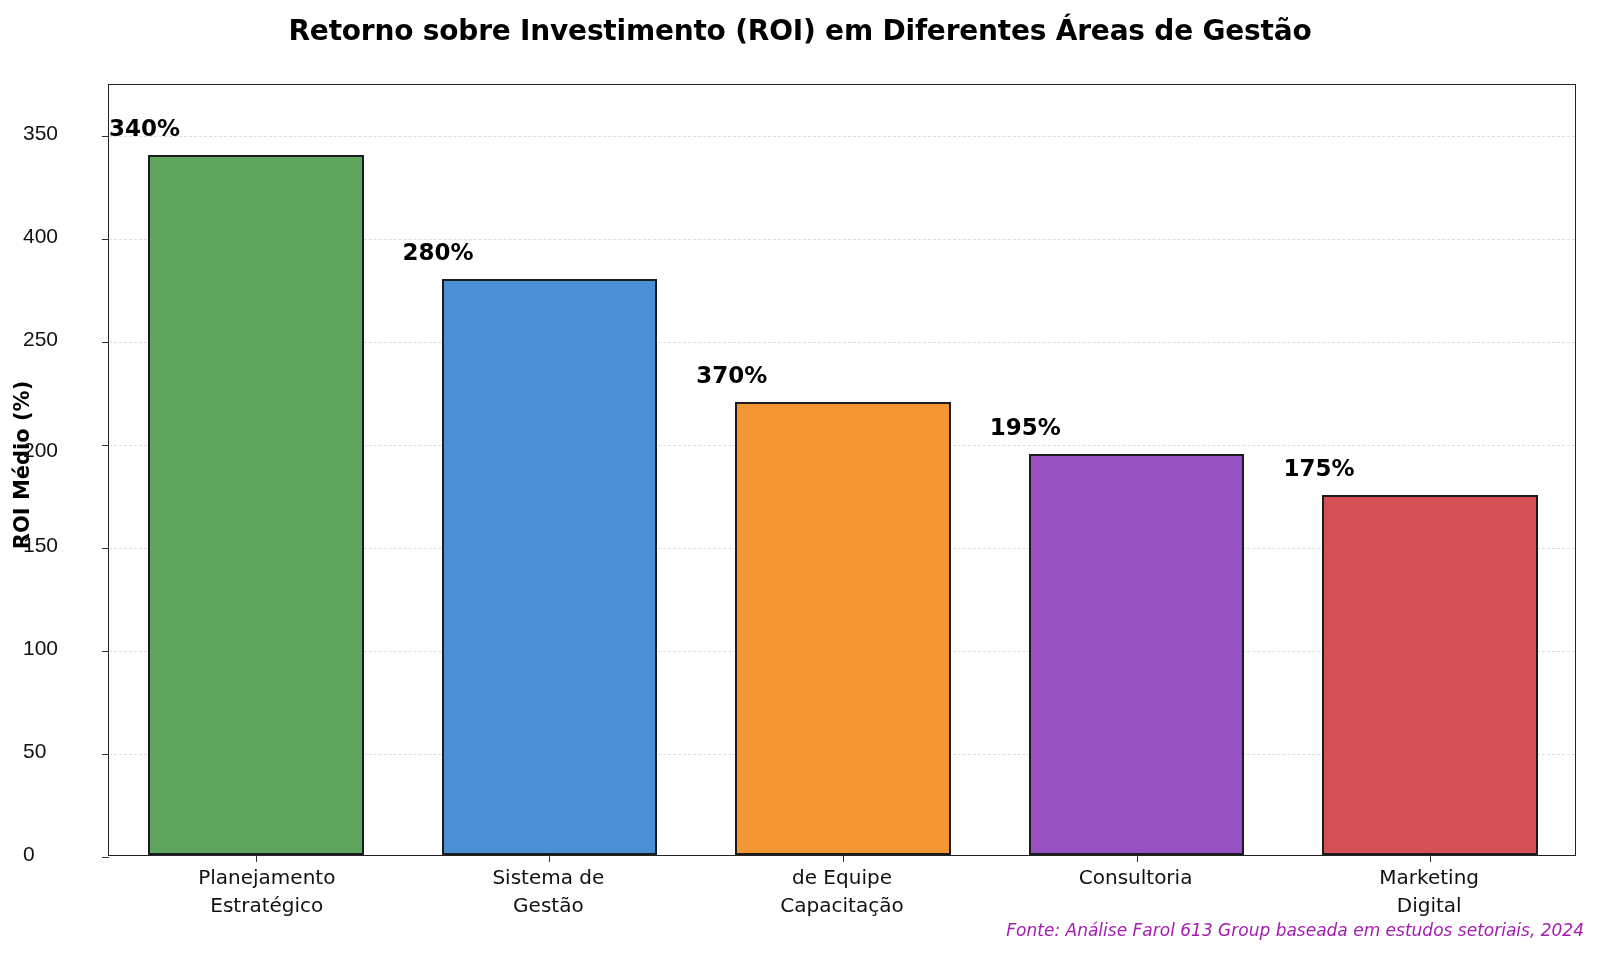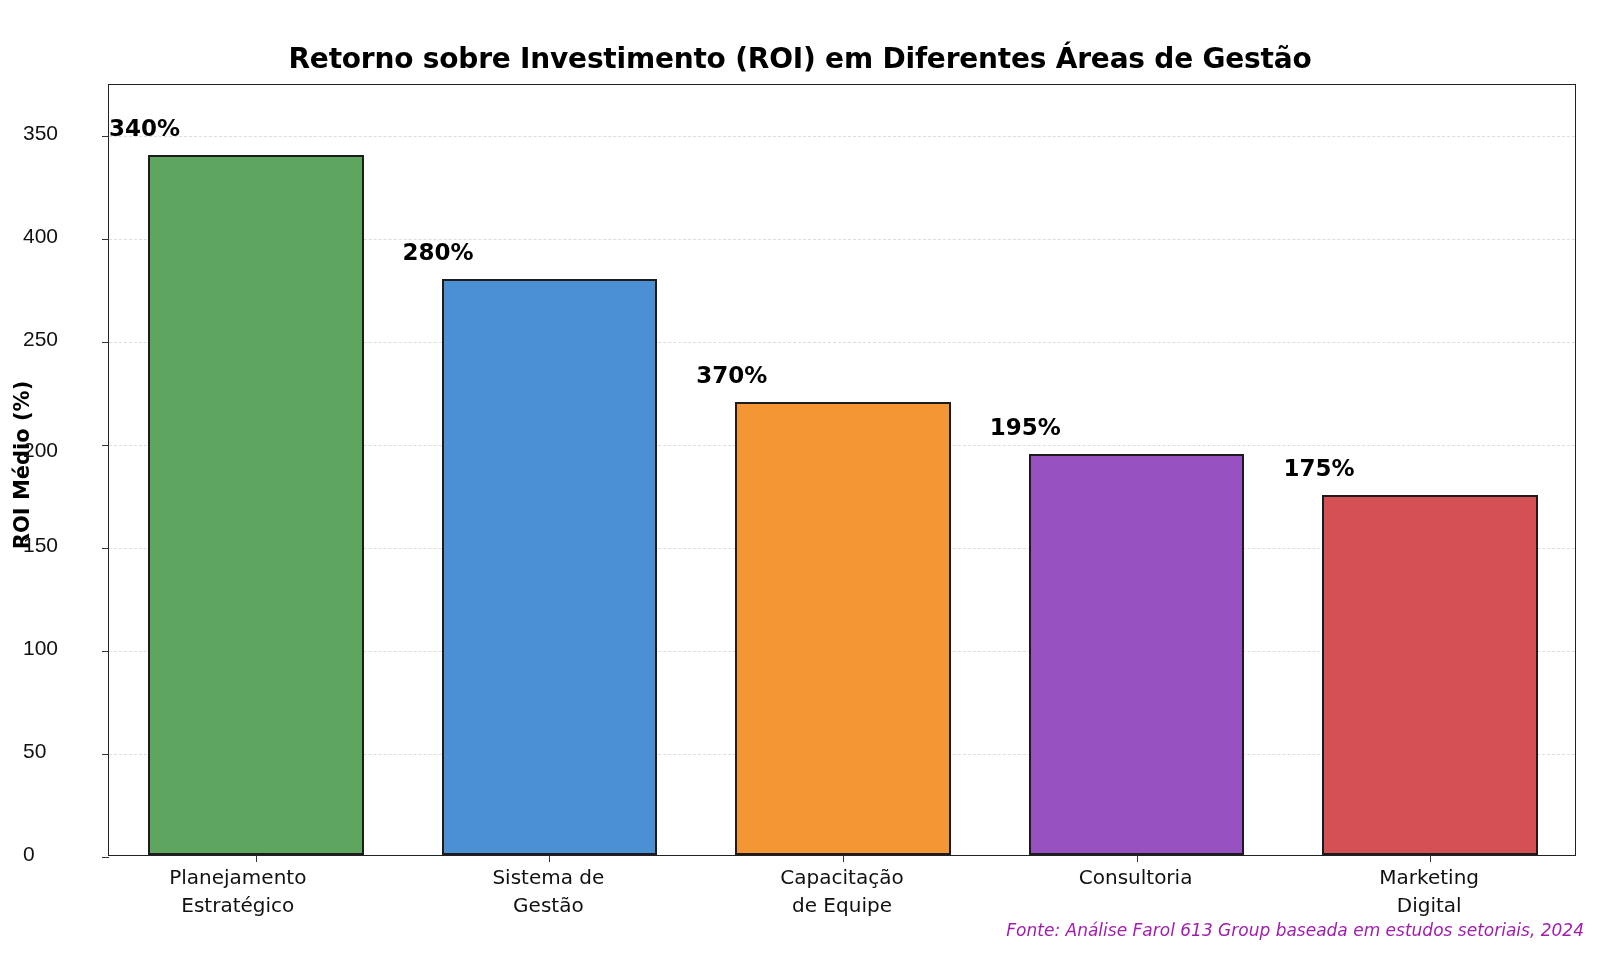--- a/index.html
+++ b/index.html
@@ -22,21 +22,20 @@
   #chart-title {
     position: absolute;
     left: 0; right: 0;
     top: 14px;
     text-align: center;
     font-size: 28px;
     font-weight: bold;
     color: #000000;
     letter-spacing: -0.2px;
     font-family: "DejaVu Sans", sans-serif;
-    margin-top: 28px;
   }
 
   
   #ylabel {
     position: absolute;
     left: 2px;
     top: 0;
     height: 954px;
     width: 40px;
     display: flex;
@@ -190,31 +189,31 @@
     <div id="xticks">
         <div class="xtick-mark" style="left: 146.8px;"></div>
         <div class="xtick-mark" style="left: 440.4px;"></div>
         <div class="xtick-mark" style="left: 734px;"></div>
         <div class="xtick-mark" style="left: 1027.6px;"></div>
         <div class="xtick-mark" style="left: 1321.2px;"></div>
       </div>
   </div>
 
   <div id="xlabels">
-      <div class="xtick-label" style="left: 91px; width: 293.6px;">
+      <div class="xtick-label" style="left: 120px; width: 293.6px;">
         <div>Planejamento</div>
         <div>Estratégico</div>
       </div>
       <div class="xtick-label" style="left: 401.6px; width: 293.6px;">
         <div>Sistema de</div>
         <div>Gestão</div>
       </div>
       <div class="xtick-label" style="left: 695.2px; width: 293.6px;">
+        <div>de Equipe</div>
         <div>Capacitação</div>
-        <div>de Equipe</div>
       </div>
       <div class="xtick-label" style="left: 988.8px; width: 293.6px;">
         <div>Consultoria</div>
       </div>
       <div class="xtick-label" style="left: 1282.4px; width: 293.6px;">
         <div>Marketing</div>
         <div>Digital</div>
       </div>
     </div>
 

